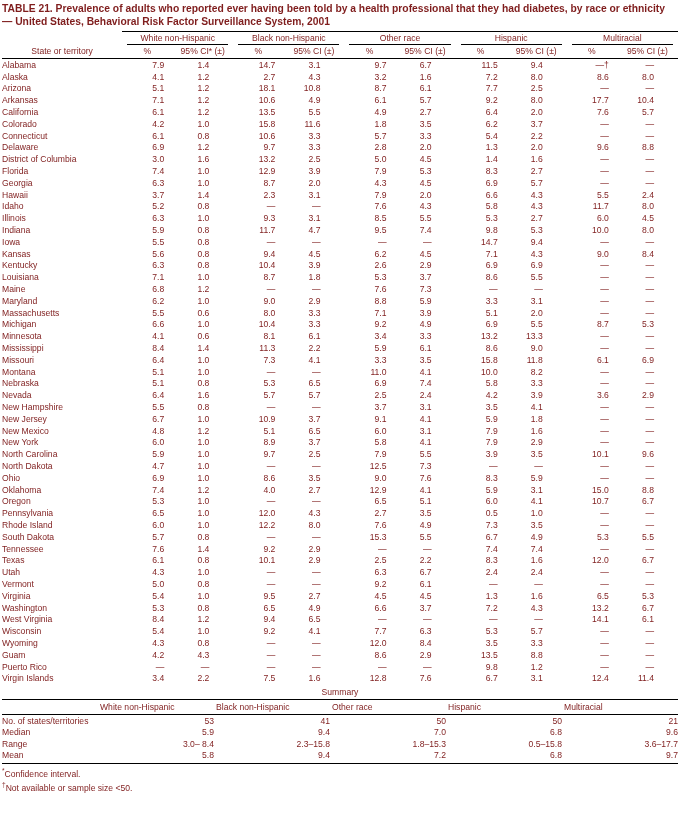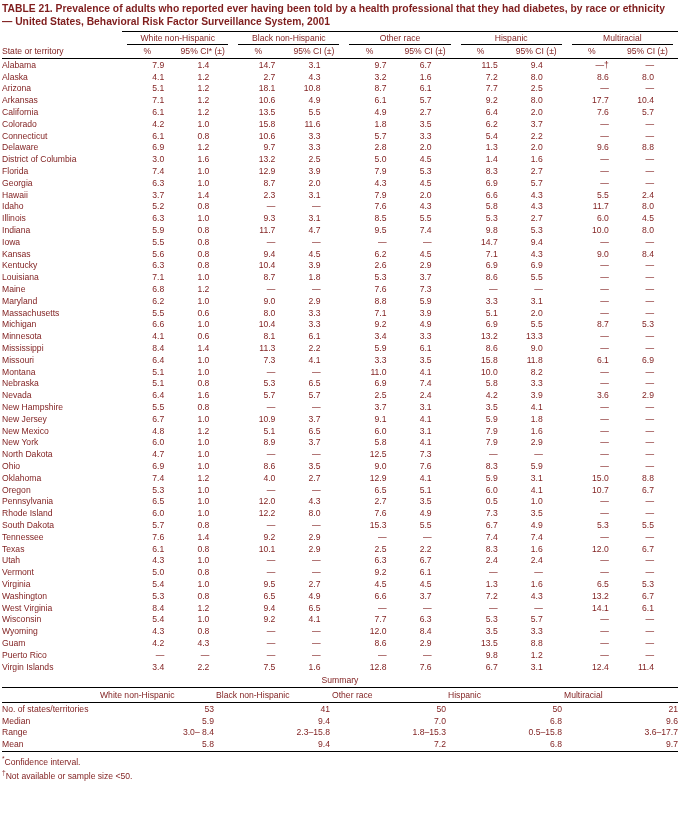--- a/index.html
+++ b/index.html
@@ -18,21 +18,21 @@
     white-space:nowrap;overflow:hidden;
   }
   
   .grp-th{border-top:1px solid #000;padding-top:1px;}
   .grp-th .grp-inner{
     border-bottom:1px solid #000;text-align:center;margin:0 5px;
     padding-bottom:1px;font-size:8.6px;
   }
   .sub-th{text-align:center;padding:1px 0 2px 0;}
   .state-th{text-align:left;vertical-align:bottom;padding-bottom:2px;}
-  .rule-row th{border-bottom:1.6px solid #000;}
+  .rule-row th{border-bottom:1.6px solid #000;text-align:center;}
   
   .st{text-align:left;height:11.8px;}
   .pct{text-align:right;padding-right:8px;}
   .ci{text-align:right;padding-right:24px;}
   
   .summary-title{
     text-align:center;font-size:8.6px;margin:3px 0 2px 0;
   }
   .sum-table th{border-top:1.8px solid #000;border-bottom:1.4px solid #000;
     text-align:left;padding:2px 0 2px 2px;font-size:8.6px;}
@@ -522,20 +522,33 @@
           <td class="pct">8.9</td>
           <td class="ci">3.7</td>
           <td class="pct">5.8</td>
           <td class="ci">4.1</td>
           <td class="pct">7.9</td>
           <td class="ci">2.9</td>
           <td class="pct">—</td>
           <td class="ci">—</td>
         </tr>
         <tr>
+          <td class="st">North Carolina</td>
+          <td class="pct">5.9</td>
+          <td class="ci">1.0</td>
+          <td class="pct">9.7</td>
+          <td class="ci">2.5</td>
+          <td class="pct">7.9</td>
+          <td class="ci">5.5</td>
+          <td class="pct">3.9</td>
+          <td class="ci">3.5</td>
+          <td class="pct">10.1</td>
+          <td class="ci">9.6</td>
+        </tr>
+        <tr>
           <td class="st">North Dakota</td>
           <td class="pct">4.7</td>
           <td class="ci">1.0</td>
           <td class="pct">—</td>
           <td class="ci">—</td>
           <td class="pct">12.5</td>
           <td class="ci">7.3</td>
           <td class="pct">—</td>
           <td class="ci">—</td>
           <td class="pct">—</td>

